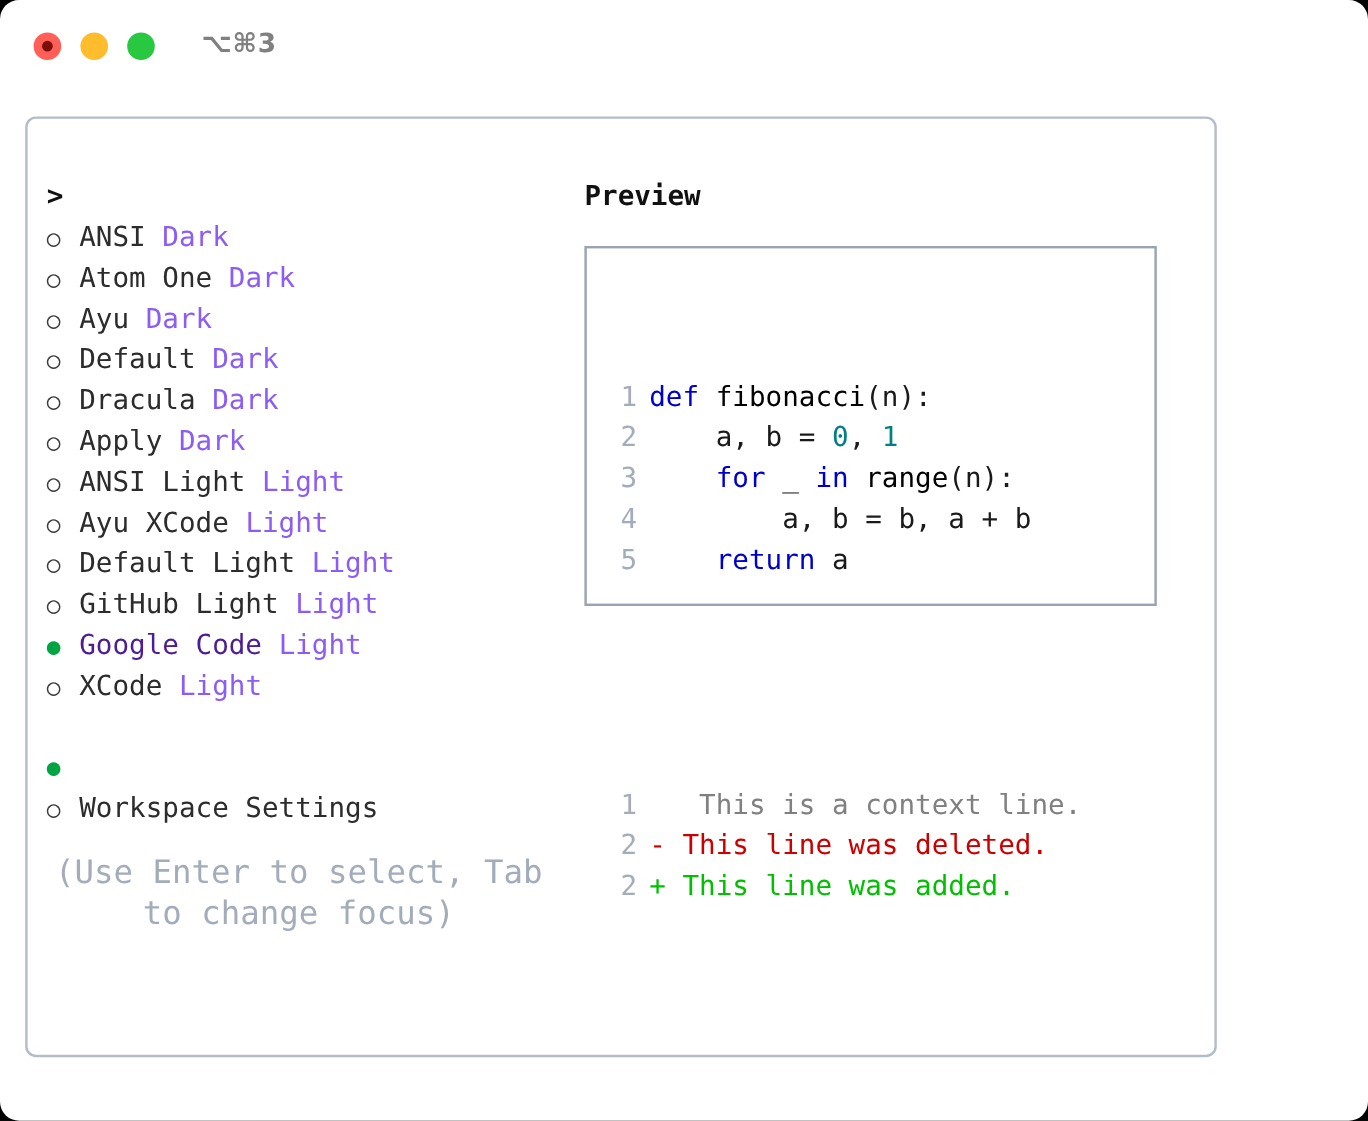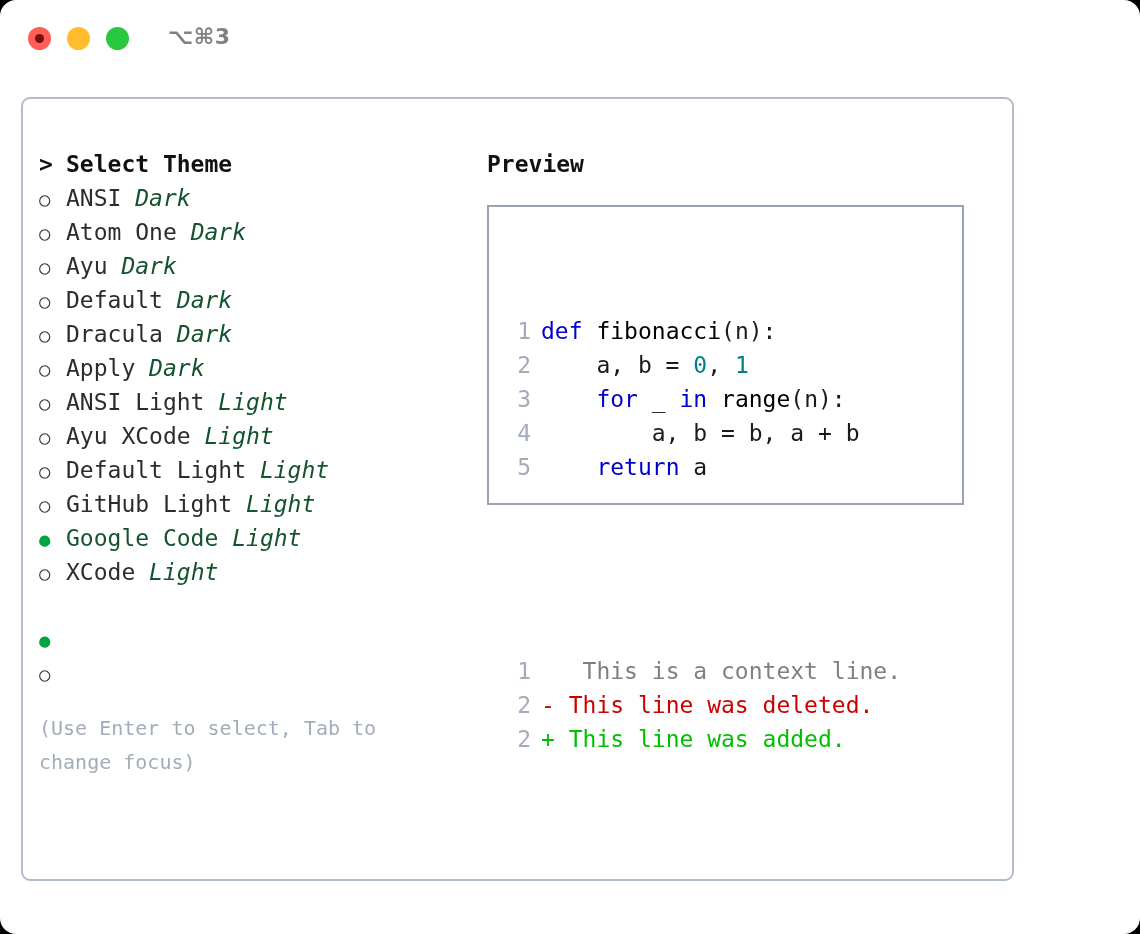--- a/index.html
+++ b/index.html
@@ -108,31 +108,32 @@
   .section-head {
     font-weight: bold;
     color: #111111;
   }
   .section-head .marker { font-weight: bold; color: #111111; }
 
   .bullet-empty { color: #3a3a3a; font-size: 19px; }
   .bullet-full  { color: #00a443; font-size: 19px; }
 
   .item-name { color: #2c2c2c; }
-  .item-name.sel { color: #14532d; }
-  .item-kind { color: #14532d; font-style: italic; }
+  .item-name.sel { color: #4c1d95; }
+  .item-kind { color: #8b5cf6; }
 
   .spacer-row { height: 34px; }
 
   .hint {
     margin-top: 20px;
-    font-size: 20px;
+    font-size: 27px;
     line-height: 34px;
     color: #a3acbb;
     width: 420px;
+    text-align: center;
   }
 
   
   .right-col {
     position: absolute;
     left: 464px;
     top: 48px;
     width: 500px;
   }
   .preview-title {
@@ -189,21 +190,21 @@
     <div class="dot dot-max"></div>
     <div class="win-shortcut">⌥⌘3</div>
   </div>
 
   <div class="panel">
     <div class="cols">
 
       <div class="left-col">
 
         <div class="row section-head">
-          <span class="marker">&gt;</span><span>Select Theme</span>
+          <span class="marker">&gt;</span>
         </div>
 
         <div id="theme-items">
             <div class="row"><span class="marker bullet-empty">○</span><span class="item-name">ANSI</span><span> </span><span class="item-kind">Dark</span></div>
             <div class="row"><span class="marker bullet-empty">○</span><span class="item-name">Atom One</span><span> </span><span class="item-kind">Dark</span></div>
             <div class="row"><span class="marker bullet-empty">○</span><span class="item-name">Ayu</span><span> </span><span class="item-kind">Dark</span></div>
             <div class="row"><span class="marker bullet-empty">○</span><span class="item-name">Default</span><span> </span><span class="item-kind">Dark</span></div>
             <div class="row"><span class="marker bullet-empty">○</span><span class="item-name">Dracula</span><span> </span><span class="item-kind">Dark</span></div>
             <div class="row"><span class="marker bullet-empty">○</span><span class="item-name">Apply</span><span> </span><span class="item-kind">Dark</span></div>
             <div class="row"><span class="marker bullet-empty">○</span><span class="item-name">ANSI Light</span><span> </span><span class="item-kind">Light</span></div>
@@ -212,21 +213,21 @@
             <div class="row"><span class="marker bullet-empty">○</span><span class="item-name">GitHub Light</span><span> </span><span class="item-kind">Light</span></div>
             <div class="row"><span class="marker bullet-full">●</span><span class="item-name sel">Google Code</span><span> </span><span class="item-kind">Light</span></div>
             <div class="row"><span class="marker bullet-empty">○</span><span class="item-name">XCode</span><span> </span><span class="item-kind">Light</span></div>
           </div>
 
         <div class="spacer-row"></div>
 
 
         <div id="apply-items">
             <div class="row"><span class="marker bullet-full">●</span></div>
-            <div class="row"><span class="marker bullet-empty">○</span></div>
+            <div class="row"><span class="marker bullet-empty">○</span><span class="item-name">Workspace Settings</span></div>
           </div>
 
         <div class="hint">(Use Enter to select, Tab to change focus)</div>
       </div>
 
       <div class="right-col">
         <div class="preview-title">Preview</div>
 
         <div class="preview-box">
           <div class="code">

